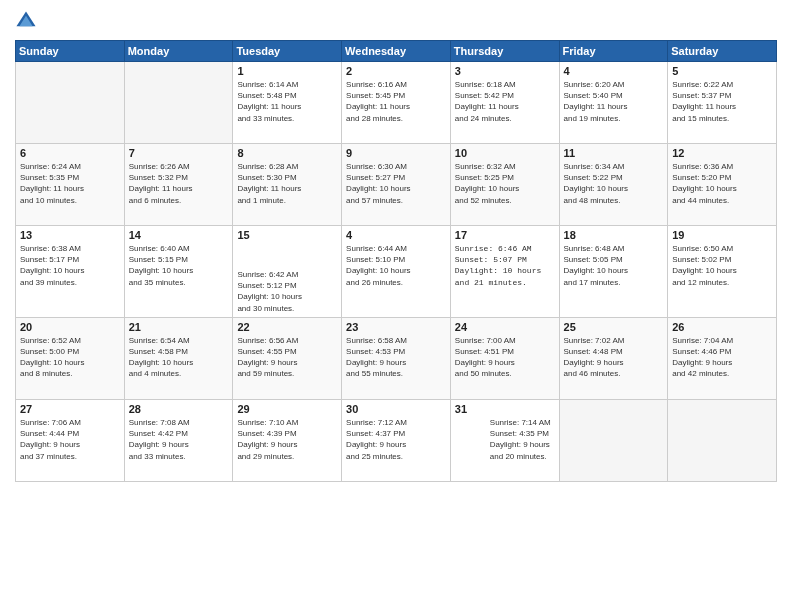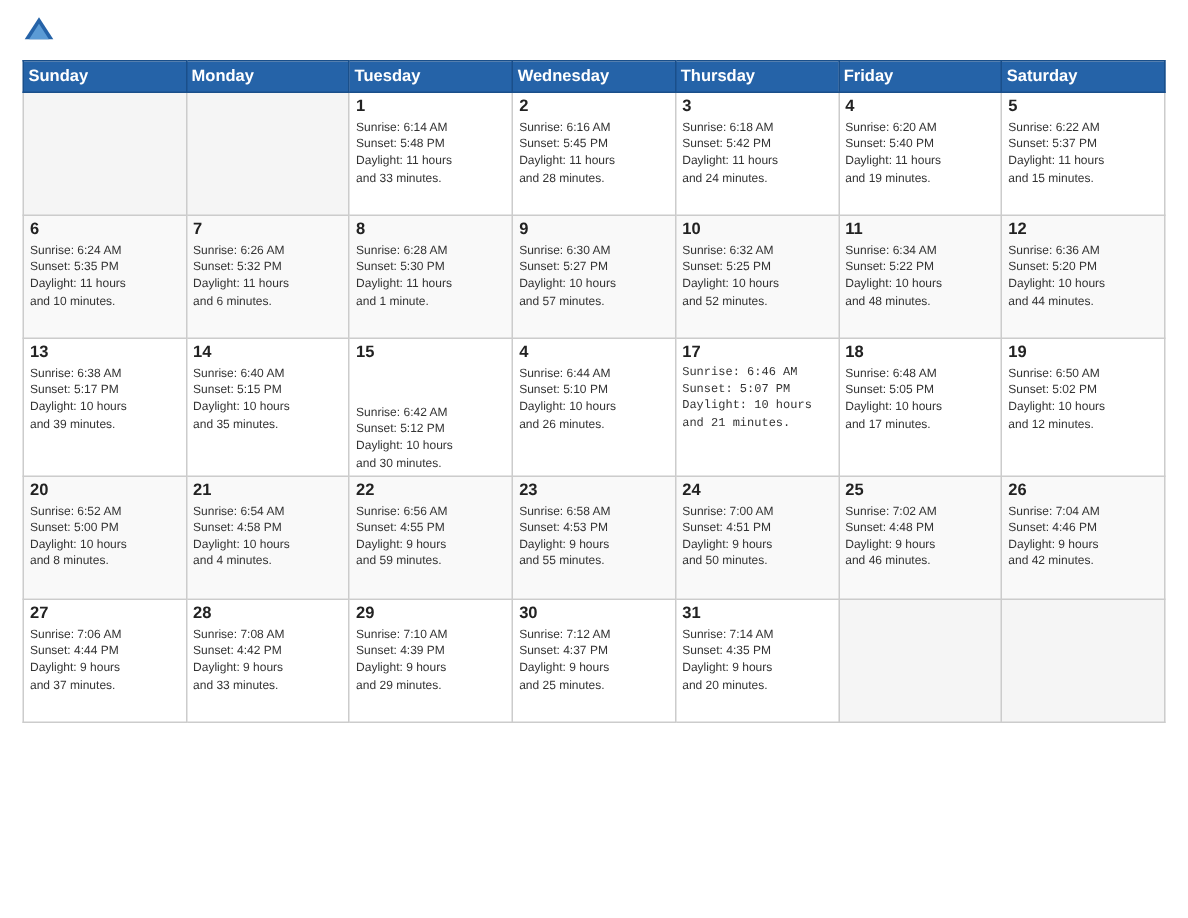--- a/index.html
+++ b/index.html
@@ -356,21 +356,21 @@
           </td>
           <td>
             <span class="day-num">30</span>
             <div class="day-info" style="white-space: pre-line;">Sunrise: 7:12 AM
 Sunset: 4:37 PM
 Daylight: 9 hours
 and 25 minutes.</div>
           </td>
           <td>
             <span class="day-num">31</span>
-            <div class="day-info" style="white-space: pre-line;">Sunrise: 7:14 AM
+            <div class="day-info" style="white-space: pre-line; margin-left: 35px;">Sunrise: 7:14 AM
 Sunset: 4:35 PM
 Daylight: 9 hours
 and 20 minutes.</div>
           </td>
           <td class="empty"></td>
           <td class="empty"></td>
         </tr>
       </tbody>
   </table>
 </div>

